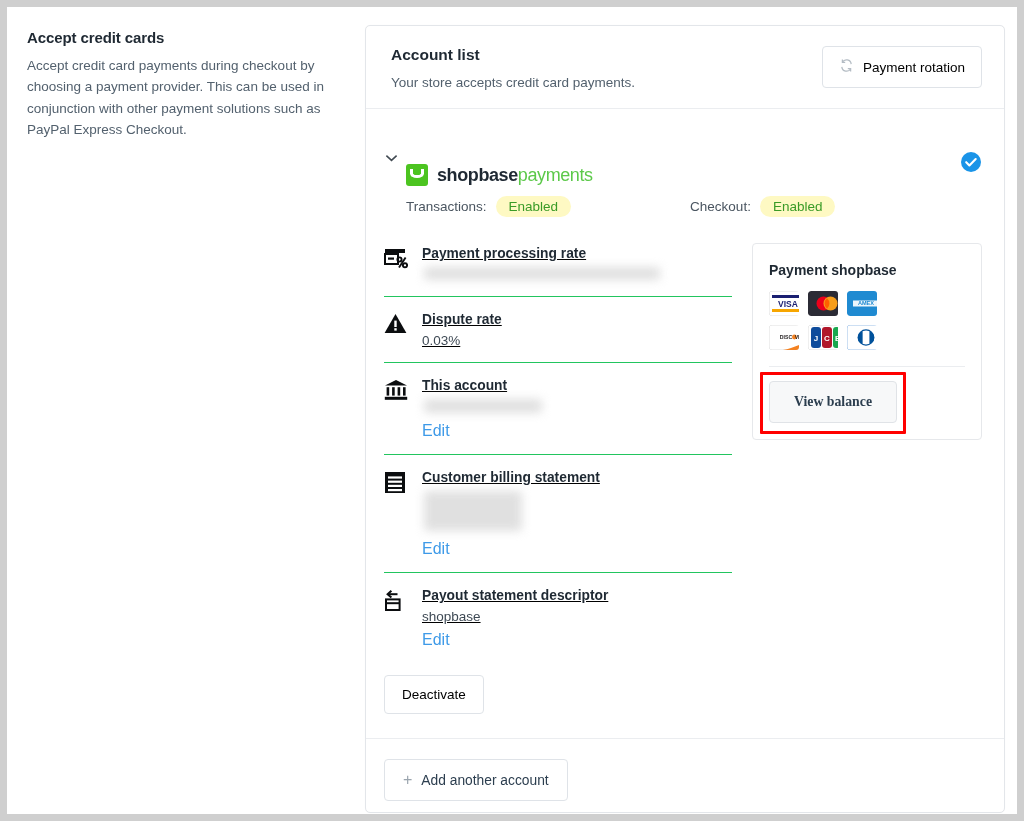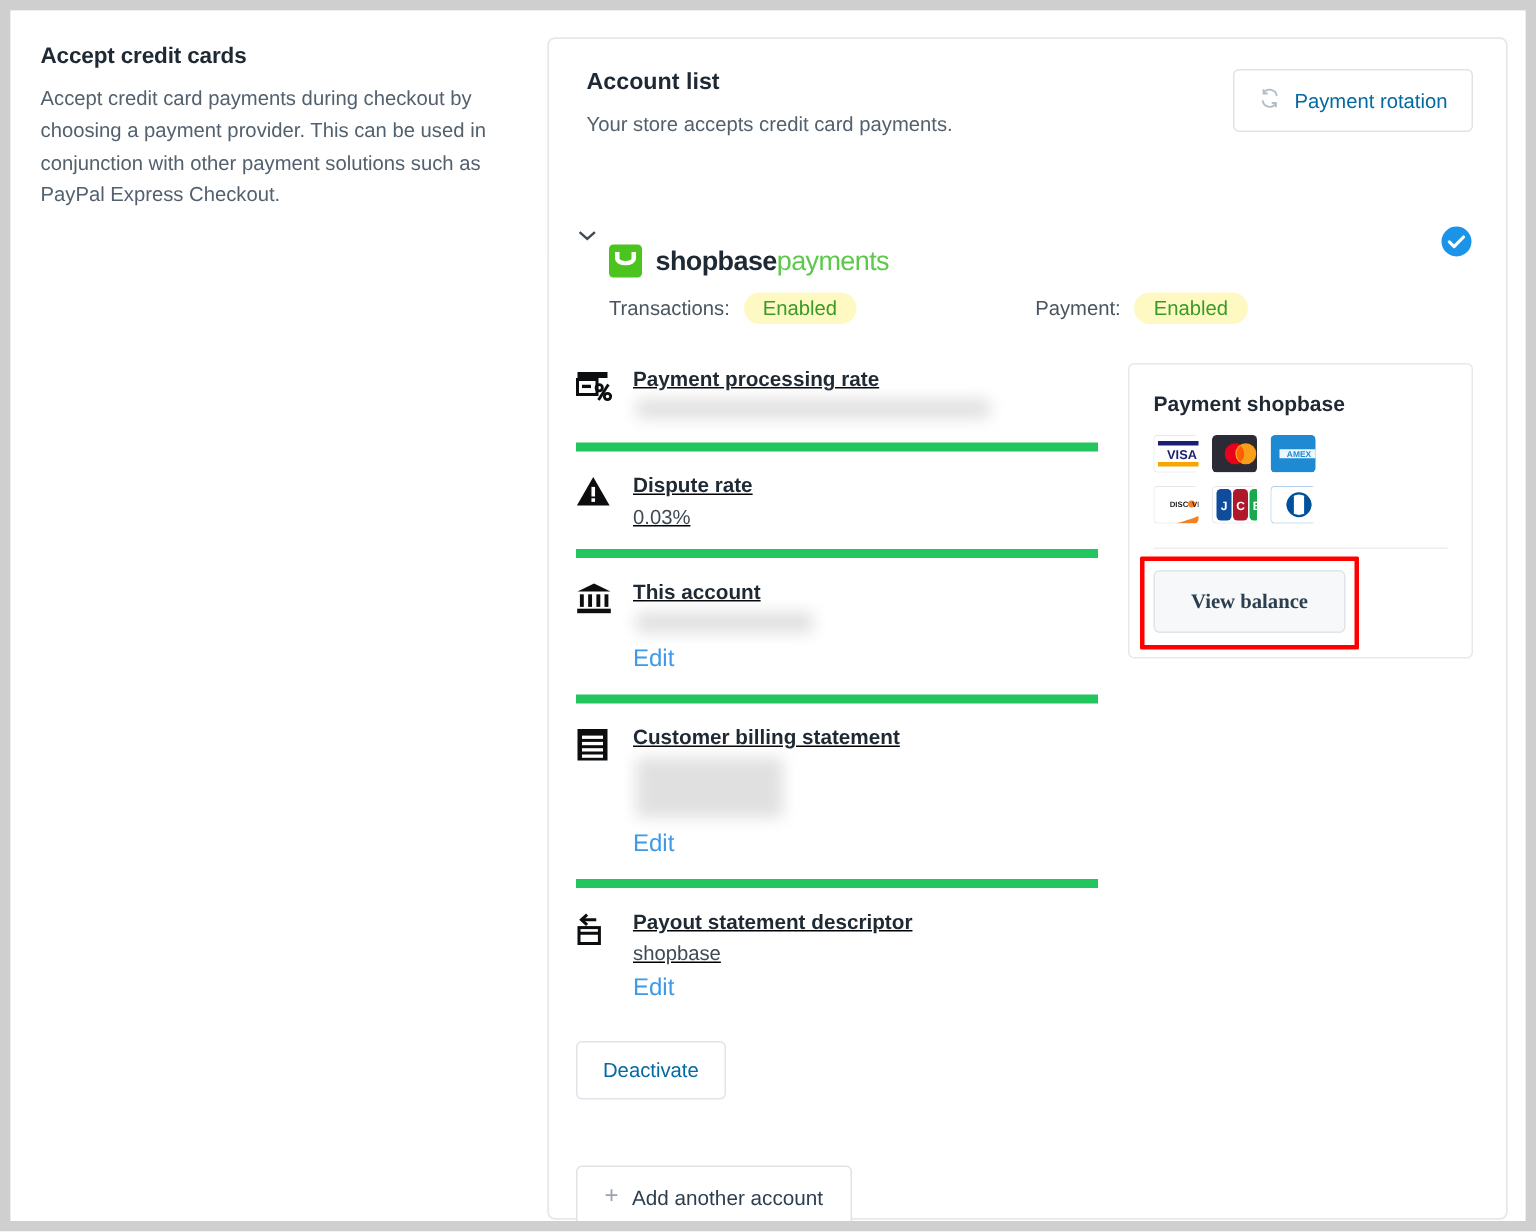--- a/index.html
+++ b/index.html
@@ -52,21 +52,21 @@
   .card-head-title {
     font-size: 15.5px; font-weight: bold; color: #1f2933; margin-bottom: 11px;
   }
   .card-head-sub { font-size: 13.5px; color: #53616e; }
 
   .btn {
     font-family: "Liberation Sans", sans-serif;
     background: #ffffff;
     border: 1px solid #dfe3e8;
     border-radius: 4px;
-    color: #0369a1;
+    color: #000000;
     font-size: 13.5px;
     padding: 11px 16px;
     cursor: pointer;
     display: inline-flex; align-items: center; gap: 9px;
     white-space: nowrap;
   }
   .rot-icon { display: inline-block; color: #b4bcc4; }
 
   .hr { height: 1px; background: #ebedf0; width: 100%; }
 
@@ -116,21 +116,21 @@
     width: 22px; height: 22px;
   }
   .verified svg { display: block; }
 
   
   .detail-wrap { display: flex; padding: 0 22px 0 14px; }
   .detail-left { width: 352px; flex: 0 0 352px; padding-left: 4px; }
   .detail-right { flex: 1 1 auto; padding: 12px 0 0 20px; }
 
   .drow { display: flex; gap: 12px; padding: 15px 0 14px 0; }
-  .drow + .drow { border-top: 6px solid #22c55e; }
+  .drow + .drow { border-top: 1px solid #22c55e; }
   .drow-ico { width: 26px; flex: 0 0 26px; padding-top: 1px; color: #0b0d0f; }
   .drow-ico svg { display: block; }
   .drow-body { flex: 1 1 auto; text-decoration: underline; }
   .drow-title { font-size: 13.8px; font-weight: bold; color: #1f2933; margin-bottom: 6px; }
   .drow-val { font-size: 13.5px; color: #3f4a55; }
   .edit-link {
     display: inline-block; margin-top: 7px;
     font-size: 16px; color: #3e9ae8; cursor: pointer; text-decoration: none;
   }
 
@@ -229,21 +229,21 @@
               <span class="smile2"></span>
             </span>
             <span class="logo-txt">
               <span class="b">shopbase</span><span class="g">payments</span>
             </span>
           </div>
           <div class="status-line">
             <span class="status-label">Transactions:</span>
             <span class="pill">Enabled</span>
             <span class="gap-mid"></span>
-            <span class="status-label">Payment:</span>
+            <span class="status-label">Checkout:</span>
             <span class="pill">Enabled</span>
           </div>
         </div>
         <div class="verified">
           <svg width="22" height="22" viewBox="0 0 22 22">
             <circle cx="11" cy="11" r="10" fill="#1a94e8"></circle>
             <path d="M6.2 11.2l3.2 3.2 6.3-6.4" fill="none" stroke="#ffffff" stroke-width="2.1" stroke-linecap="round" stroke-linejoin="round"></path>
           </svg>
         </div>
       </div>

